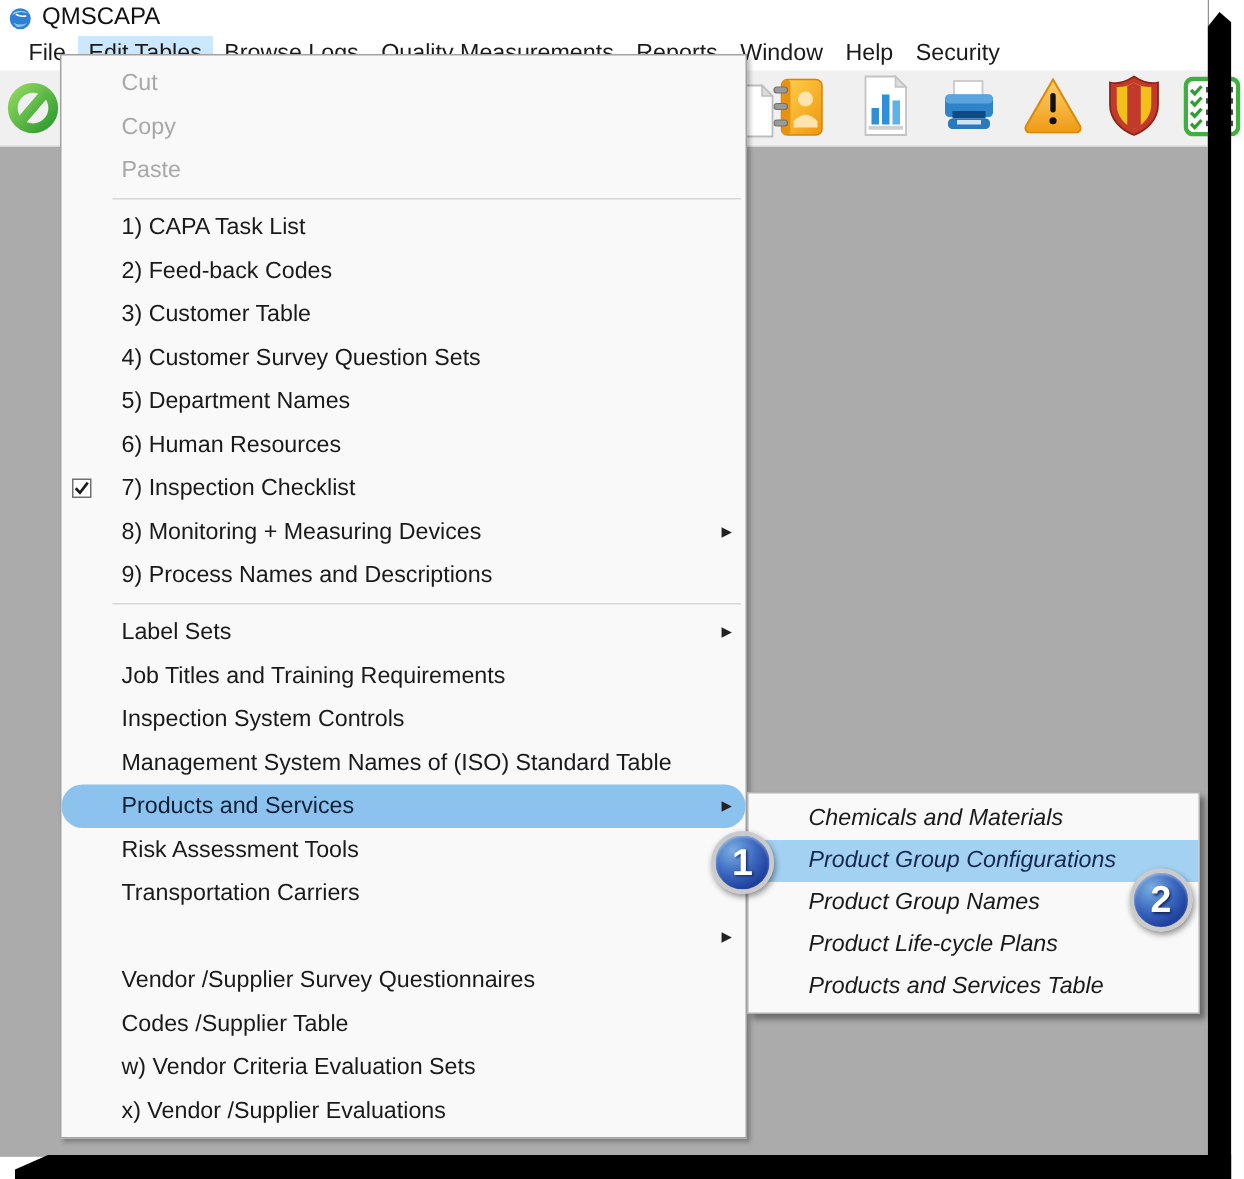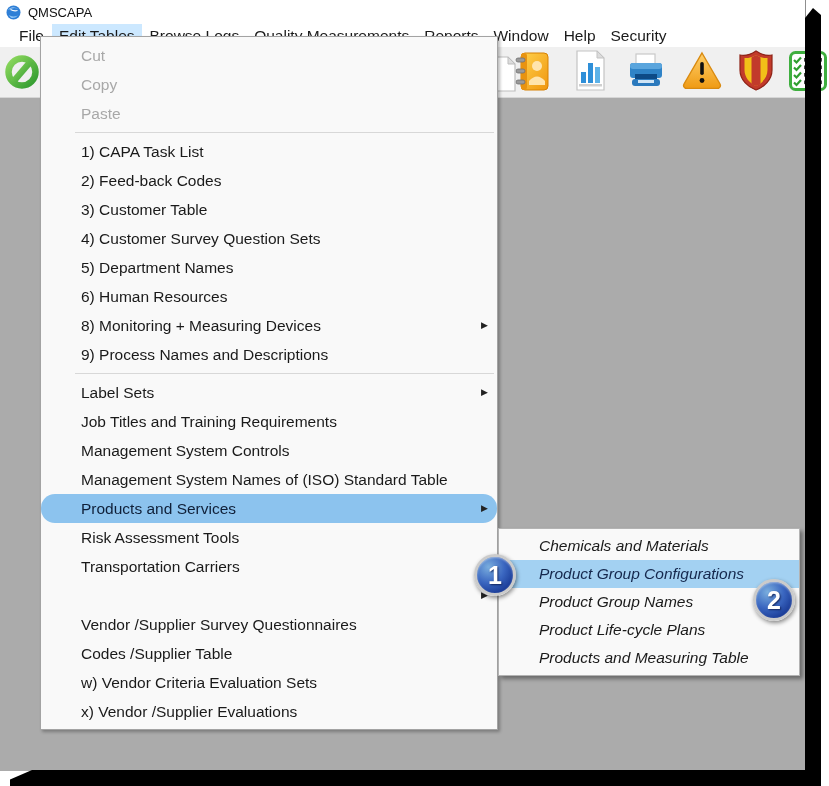--- a/index.html
+++ b/index.html
@@ -13,21 +13,21 @@
   body{
     width:829px;height:786px;position:relative;overflow:hidden;
     background:#ffffff;
     font-family:"Liberation Sans","DejaVu Sans",sans-serif;
     -webkit-user-select:none;
   }
   
   .window{position:absolute;left:0;top:0;width:806px;height:771px;background:#fff;
           border-right:1px solid #8f8f8f;border-bottom:1px solid #8f8f8f;z-index:1;}
   .titlebar{height:24px;display:flex;align-items:center;gap:7px;padding-left:6px;background:#fff;}
-  .titlebar-text{font-size:13px;color:#111;}
+  .titlebar-text{font-size:16px;color:#111;}
   .menubar{height:23px;display:flex;align-items:stretch;background:#fff;padding-left:12px;font-size:15.5px;color:#1a1a1a;}
   .menubar-item{padding:0 7px;margin-right:1px;display:flex;align-items:center;white-space:nowrap;cursor:default;}
   .menubar-item.active{background:var(--menubar-active);}
   .u-first::first-letter{text-decoration:underline;}
   .toolbar{position:absolute;left:0;top:47px;width:100%;height:51px;background:#f0f0f0;border-bottom:1px solid #d6d6d6;}
   .client{position:absolute;left:0;top:98px;width:100%;height:673px;background:var(--client-bg);}
   .tb-icon{position:absolute;display:block;cursor:pointer;}
   
   .menu-panel{
     position:absolute;left:40px;top:36px;width:458px;z-index:5;
@@ -199,43 +199,48 @@
       <div class="menu-item disabled"><span class="mi-label">Cut</span></div>
       <div class="menu-item disabled"><span class="mi-label">Copy</span></div>
       <div class="menu-item disabled"><span class="mi-label">Paste</span></div>
       <div class="menu-separator"></div>
       <div class="menu-item"><span class="mi-label">1) CAPA Task List</span></div>
       <div class="menu-item"><span class="mi-label">2) Feed-back Codes</span></div>
       <div class="menu-item"><span class="mi-label">3) Customer Table</span></div>
       <div class="menu-item"><span class="mi-label">4) Customer Survey Question Sets</span></div>
       <div class="menu-item"><span class="mi-label">5) Department Names</span></div>
       <div class="menu-item"><span class="mi-label">6) Human Resources</span></div>
+      <div class="menu-item"><span class="mi-label">7) Inspection Checklist</span><span class="mi-check">
+          <svg width="11" height="11" viewBox="0 0 11 11">
+            <path d="M1.5 5.5 l2.8 3 L9.5 1.8" fill="none" stroke="#1a1a1a" stroke-width="1.8"></path>
+          </svg>
+        </span></div>
       <div class="menu-item"><span class="mi-label">8) Monitoring + Measuring Devices</span><span class="mi-arrow">▶</span></div>
       <div class="menu-item"><span class="mi-label">9) Process Names and Descriptions</span></div>
       <div class="menu-separator"></div>
       <div class="menu-item"><span class="mi-label">Label Sets</span><span class="mi-arrow">▶</span></div>
       <div class="menu-item"><span class="mi-label">Job Titles and Training Requirements</span></div>
-      <div class="menu-item"><span class="mi-label">Management System Controls</span></div>
+      <div class="menu-item"><span class="mi-label">Inspection System Controls</span></div>
       <div class="menu-item"><span class="mi-label">Management System Names of (ISO) Standard Table</span></div>
       <div class="menu-item highlight"><span class="mi-label">Products and Services</span><span class="mi-arrow">▶</span></div>
       <div class="menu-item"><span class="mi-label">Risk Assessment Tools</span></div>
       <div class="menu-item"><span class="mi-label">Transportation Carriers</span></div>
       <div class="menu-item"><span class="mi-arrow">▶</span></div>
       <div class="menu-item"><span class="mi-label">Vendor /Supplier Survey Questionnaires</span></div>
       <div class="menu-item"><span class="mi-label">Codes /Supplier Table</span></div>
       <div class="menu-item"><span class="mi-label">w) Vendor Criteria Evaluation Sets</span></div>
       <div class="menu-item"><span class="mi-label">x) Vendor /Supplier Evaluations</span></div>
     </div>
 
   <div class="submenu-panel">
       <div class="menu-item"><span class="mi-label">Chemicals and Materials</span></div>
       <div class="menu-item sub-highlight"><span class="mi-label">Product Group Configurations</span></div>
       <div class="menu-item"><span class="mi-label">Product Group Names</span></div>
       <div class="menu-item"><span class="mi-label">Product Life-cycle Plans</span></div>
-      <div class="menu-item"><span class="mi-label">Products and Measuring Table</span></div>
+      <div class="menu-item"><span class="mi-label">Products and Services Table</span></div>
     </div>
 
 </div>
 
 <div class="callout callout-1">1</div>
 <div class="callout callout-2">2</div>
 
 <div class="shadow-right"></div>
 <div class="shadow-bottom"></div>
 

